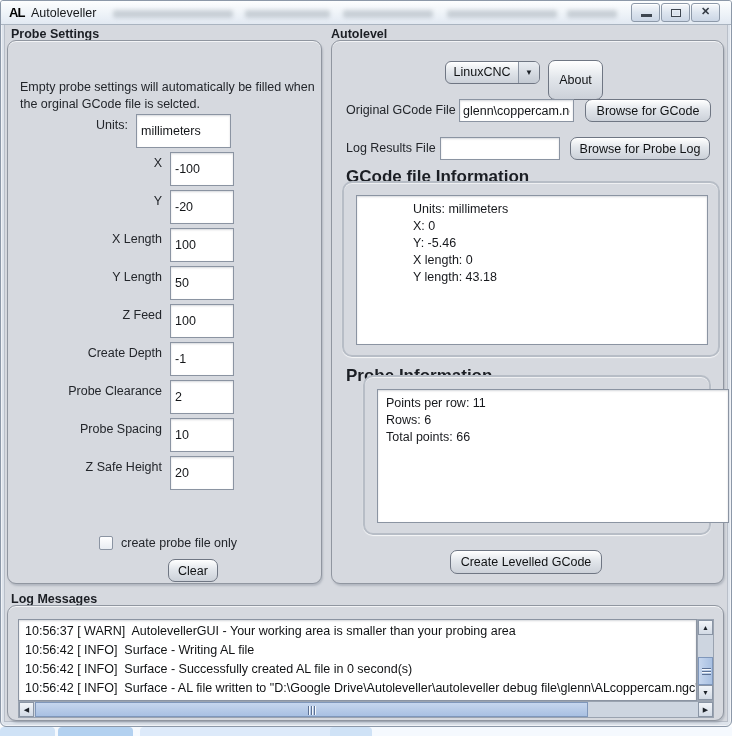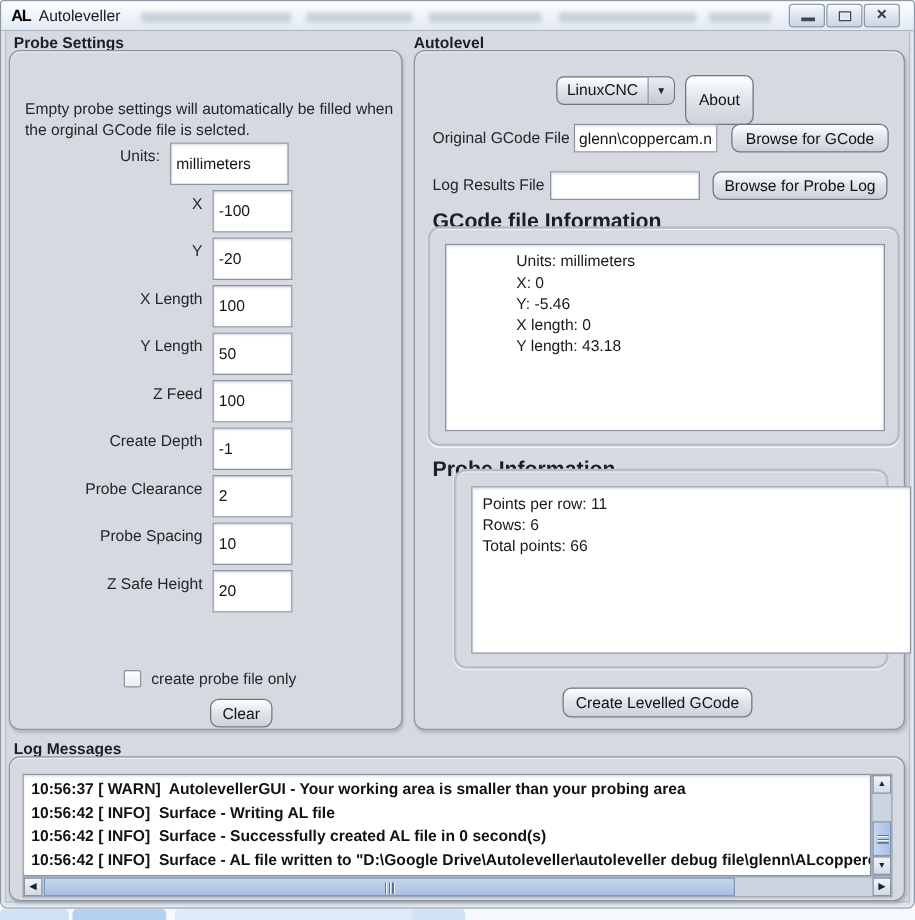--- a/index.html
+++ b/index.html
@@ -225,21 +225,21 @@
                 <div class="info-line">Rows: 6</div>
                 <div class="info-line">Total points: 66</div>
               </div>
           </div>
         </div>
 
         <button class="btn" style="left:118px; top:509px; width:152px; height:24px;">Create Levelled GCode</button>
       </div>
 
       <div class="group-title" style="left:6px; top:567px;">Log Messages</div>
-      <div class="panel" style="left:2px; top:580px; width:717px; height:116px;font-weight:bold;">
+      <div class="panel" style="left:2px; top:580px; width:717px; height:116px;">
         <div class="whitebox" style="left:10px; top:13px; width:679px; height:82px;">
           <div class="logtext">
               <div class="log-line">10:56:37 [ WARN]  AutolevellerGUI - Your working area is smaller than your probing area</div>
               <div class="log-line">10:56:42 [ INFO]  Surface - Writing AL file</div>
               <div class="log-line">10:56:42 [ INFO]  Surface - Successfully created AL file in 0 second(s)</div>
               <div class="log-line">10:56:42 [ INFO]  Surface - AL file written to "D:\Google Drive\Autoleveller\autoleveller debug file\glenn\ALcoppercam.ngc"</div>
             </div>
         </div>
         <div class="vscroll">
           <div class="sbtn up">

